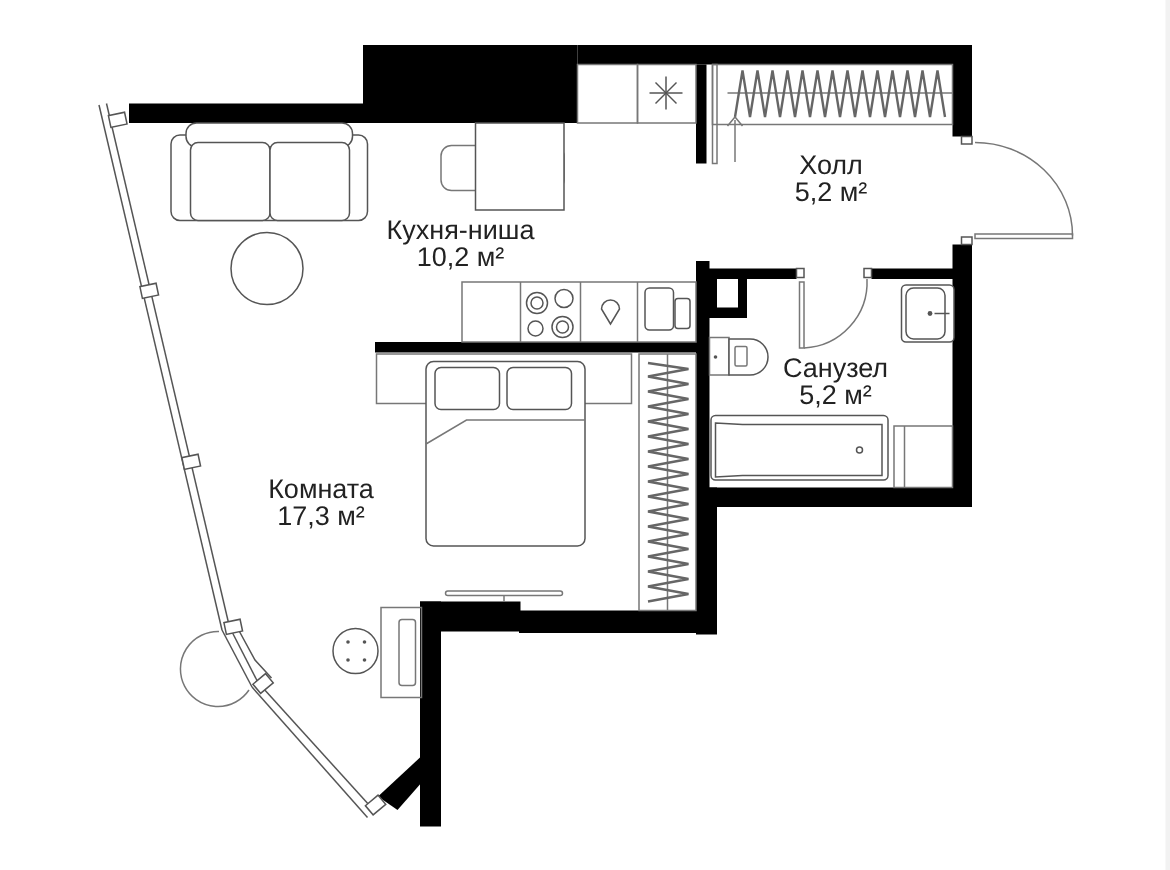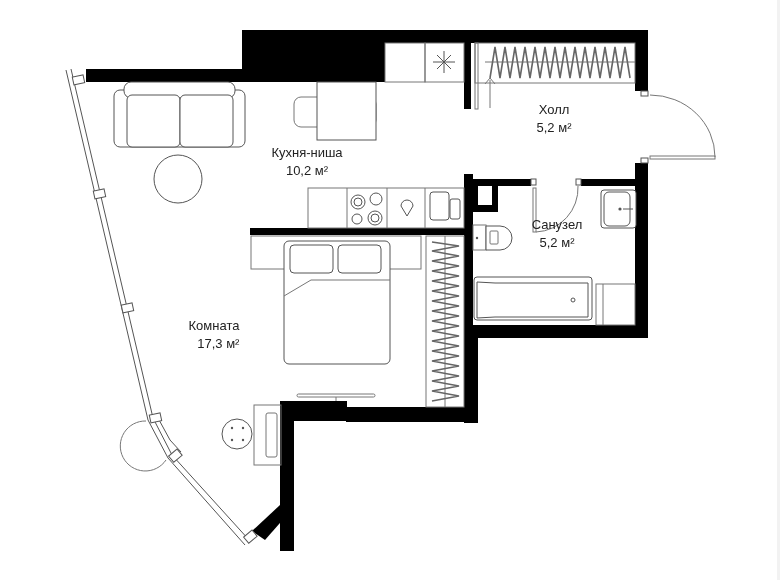--- a/index.html
+++ b/index.html
@@ -4,21 +4,21 @@
   <style>
     html, body { margin: 0; padding: 0; background: #ffffff; }
     body { width: 780px; height: 580px; overflow: hidden; position: relative; font-family: "Liberation Sans", "DejaVu Sans", sans-serif; }
     #plan { position: absolute; left: 0; top: 0; width: 780px; height: 580px; }
     .wall { fill: #000000; }
     .furn { fill: #ffffff; stroke: #555555; stroke-width: 1; }
     .furn-nf { fill: none; stroke: #555555; stroke-width: 1; }
     .light { fill: none; stroke: #777777; stroke-width: 1; }
     .wardrobe { fill: none; stroke: #666666; stroke-width: 1.6; }
     .glass { fill: none; stroke: #555555; stroke-width: 1; }
-    .label { position: absolute; text-align: center; font-size: 13px; color: #222222; line-height: 18px; white-space: nowrap; transform: translateX(-50%); }
+    .label { position: absolute; text-align: center; font-size: 18px; color: #222222; line-height: 18px; white-space: nowrap; transform: translateX(-50%); }
     .right-edge { position: absolute; top: 0; right: 0; width: 3px; height: 580px; background: #f2f2f2; }
   </style>
 </head>
 <body>
 
 <svg id="plan" viewBox="0 0 780 580" xmlns="http://www.w3.org/2000/svg">
 
   <g>
 
     <rect class="wall" x="86" y="69" width="160" height="13"></rect>
@@ -199,22 +199,22 @@
 </svg>
 
 <div class="label" style="left:307px; top:144px;">
   <div>Кухня-ниша</div>
   <div>10,2 м²</div>
 </div>
 <div class="label" style="left:554px; top:101px;">
   <div>Холл</div>
   <div>5,2 м²</div>
 </div>
-<div class="label" style="left:557px; top:216px;">
+<div class="label" style="left:557px; top:236px;">
   <div>Санузел</div>
   <div>5,2 м²</div>
 </div>
-<div class="label" style="left:214px; top:317px;text-align:right;">
+<div class="label" style="left:214px; top:317px;">
   <div>Комната</div>
   <div>17,3 м²</div>
 </div>
 
 <div class="right-edge"></div>
 
 </body></html>

